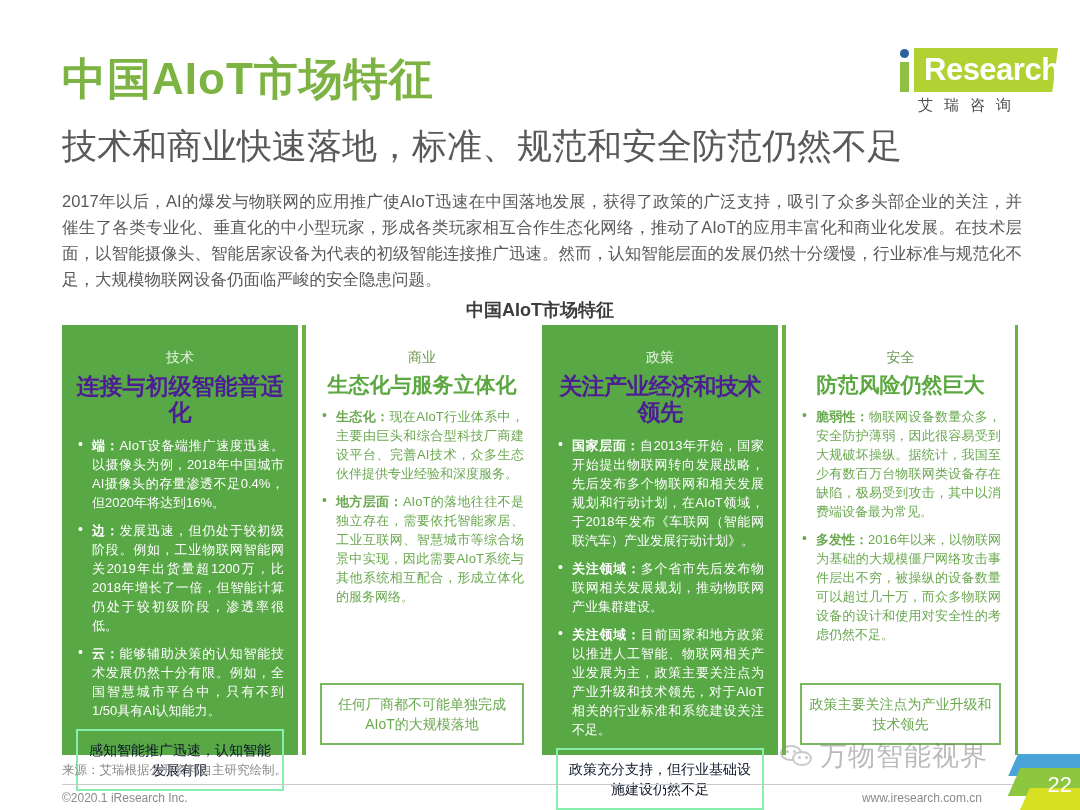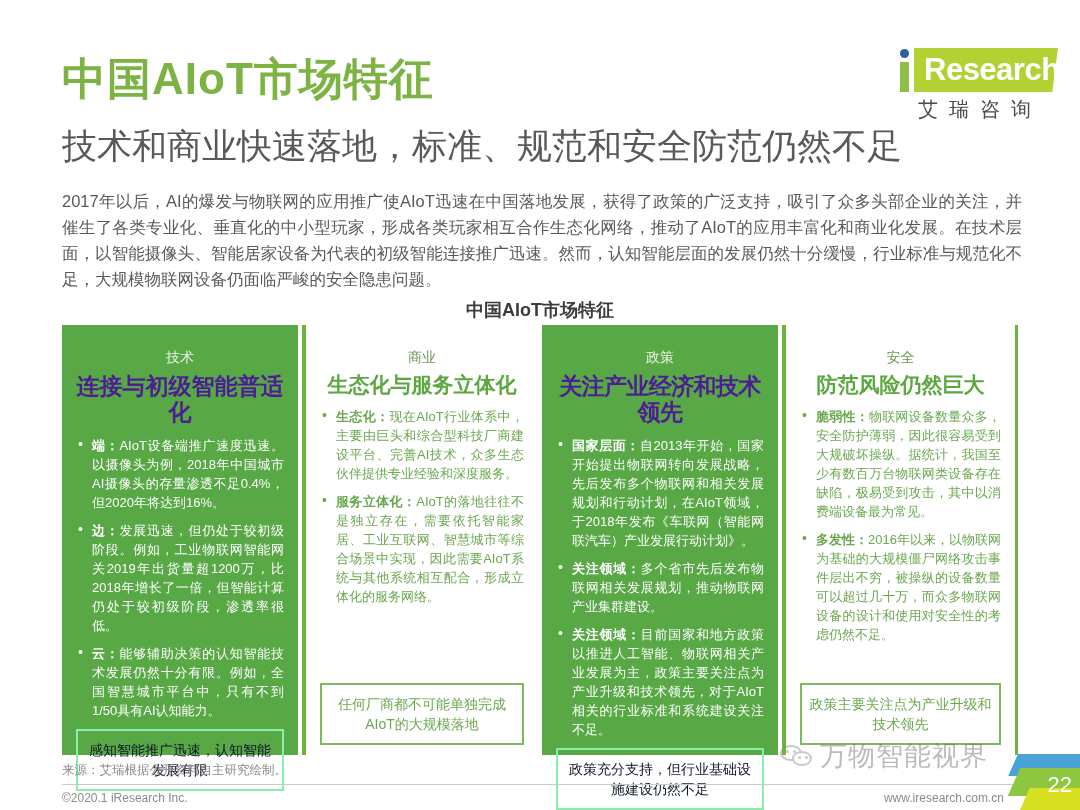--- a/index.html
+++ b/index.html
@@ -39,21 +39,21 @@
     position: absolute; left: 12px; top: 20px; width: 9px; height: 30px;
     background: #8fc044;
   }
   .logo-word {
     position: absolute; left: 36px; top: 10px;
     font-size: 31px; font-weight: 700; color: #ffffff;
     letter-spacing: -0.5px; line-height: 36px;
   }
   .logo-cn {
     position: absolute; left: 30px; top: 54px;
-    font-size: 20px; color: #4a4a4a; letter-spacing: 11px;
+    font-size: 15px; color: #4a4a4a; letter-spacing: 11px;
   }
 
   
   .lead {
     position: absolute; left: 62px; top: 188px; width: 960px;
     font-size: 16.5px; color: #595959; line-height: 26px;
     text-align: justify;
   }
 
   
@@ -119,21 +119,21 @@
   }
   .rule {
     position: absolute; left: 62px; top: 784px; width: 956px; height: 1px;
     background: #c9c9c9;
   }
   .copy {
     position: absolute; left: 62px; top: 791px;
     font-size: 12px; color: #8a8a8a;
   }
   .site {
-    position: absolute; right: 76px; top: 791px;
+    position: absolute; right: 98px; top: 791px;
     font-size: 12px; color: #8a8a8a;
   }
   .pagecorner {
     position: absolute; right: 0; bottom: 0; width: 80px; height: 56px;
     overflow: hidden;
   }
   .pc-blue {
     position: absolute; right: -6px; top: -4px; width: 72px; height: 26px;
     background: #4aa3d8; transform: skewX(-24deg);
   }
@@ -201,21 +201,21 @@
         <li><b>云：</b><span>能够辅助决策的认知智能技术发展仍然十分有限。例如，全国智慧城市平台中，只有不到1/50具有AI认知能力。</span></li>
       </ul>
       <div class="concl">感知智能推广迅速，认知智能发展有限</div>
     </div>
 
     <div class="col plain">
       <div class="cat">商业</div>
       <div class="headline">生态化与服务立体化</div>
       <ul class="bullets">
         <li><b>生态化：</b><span>现在AIoT行业体系中，主要由巨头和综合型科技厂商建设平台、完善AI技术，众多生态伙伴提供专业经验和深度服务。</span></li>
-        <li><b>服务立体化：</b><span>AIoT的落地往往不是独立存在，需要依托智能家居、工业互联网、智慧城市等综合场景中实现，因此需要AIoT系统与其他系统相互配合，形成立体化的服务网络。</span></li>
+        <li><b>地方层面：</b><span>AIoT的落地往往不是独立存在，需要依托智能家居、工业互联网、智慧城市等综合场景中实现，因此需要AIoT系统与其他系统相互配合，形成立体化的服务网络。</span></li>
       </ul>
       <div class="concl">任何厂商都不可能单独完成AIoT的大规模落地</div>
     </div>
 
     <div class="col filled">
       <div class="cat">政策</div>
       <div class="headline tight">关注产业经济和技术领先</div>
       <ul class="bullets">
         <li><b>国家层面：</b><span>自2013年开始，国家开始提出物联网转向发展战略，先后发布多个物联网和相关发展规划和行动计划，在AIoT领域，于2018年发布《车联网（智能网联汽车）产业发展行动计划》。</span></li>
         <li><b>关注领域：</b><span>多个省市先后发布物联网相关发展规划，推动物联网产业集群建设。</span></li>

